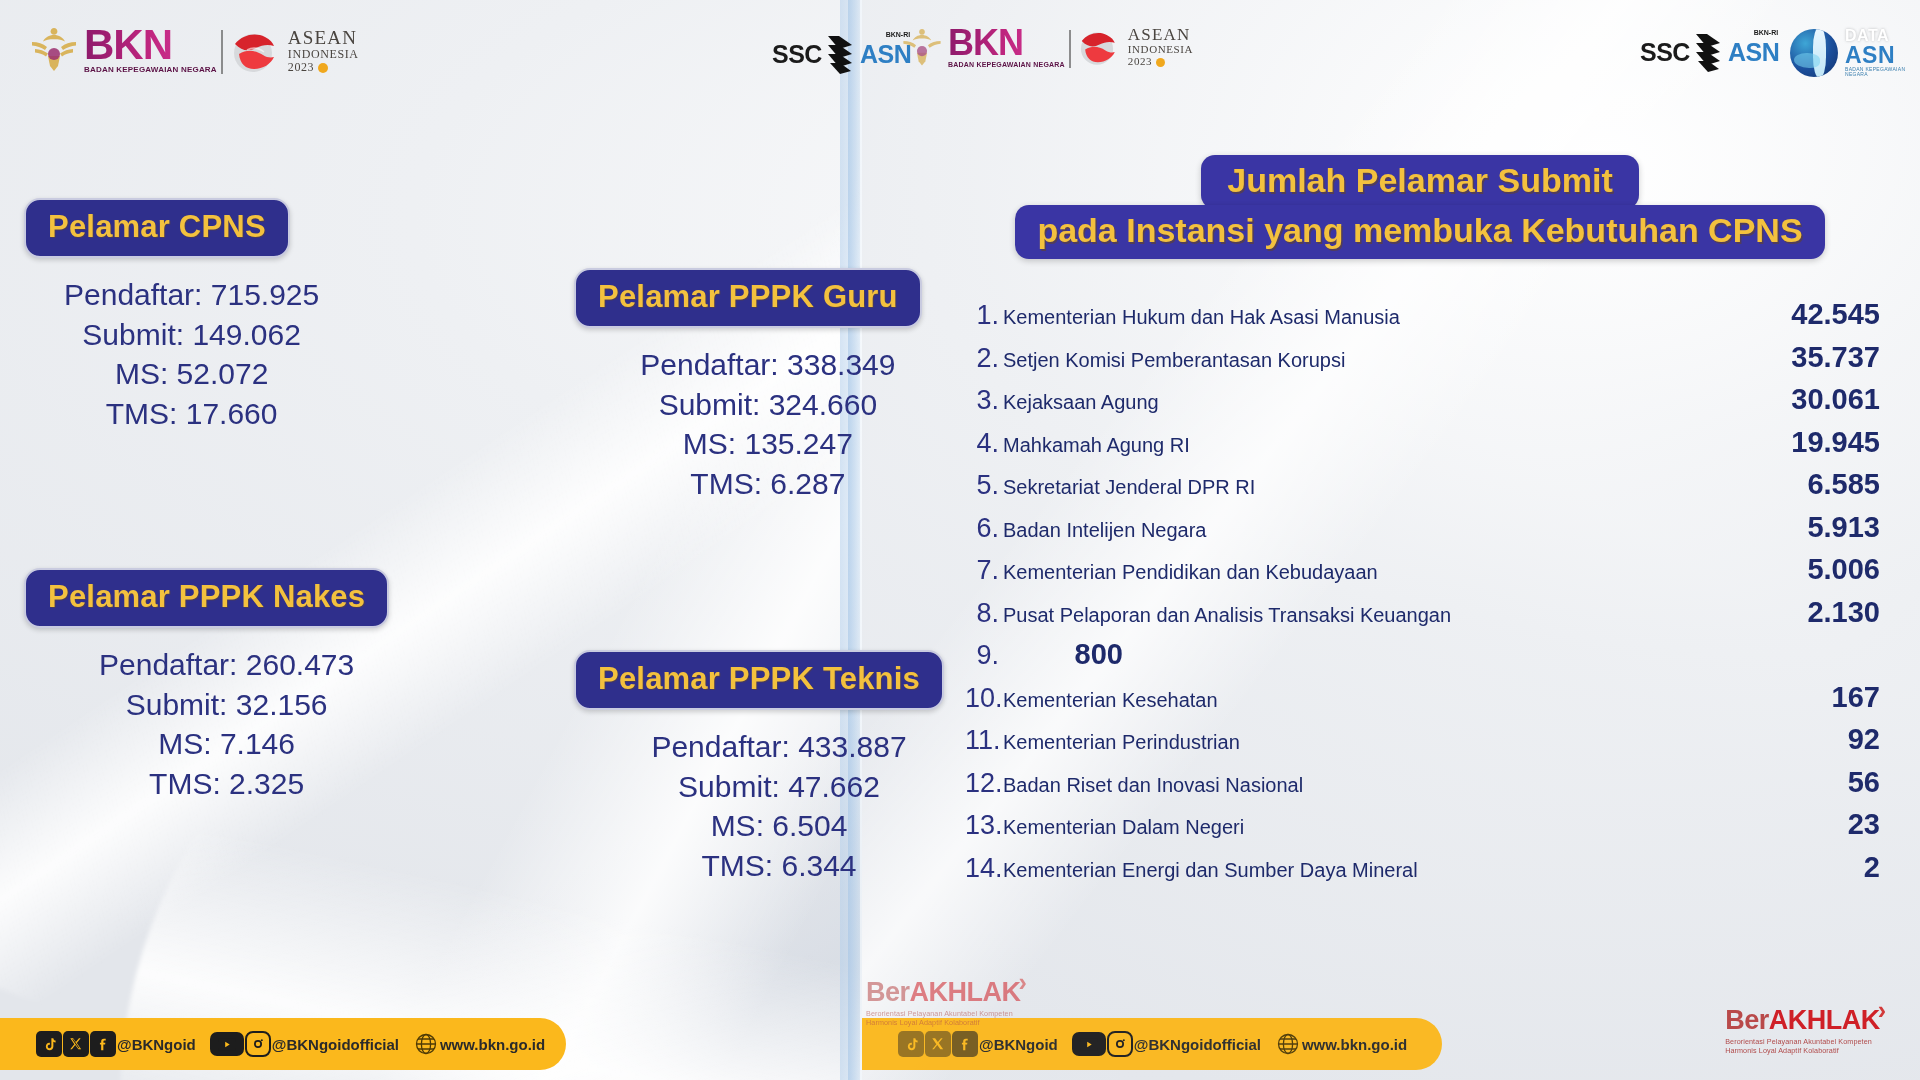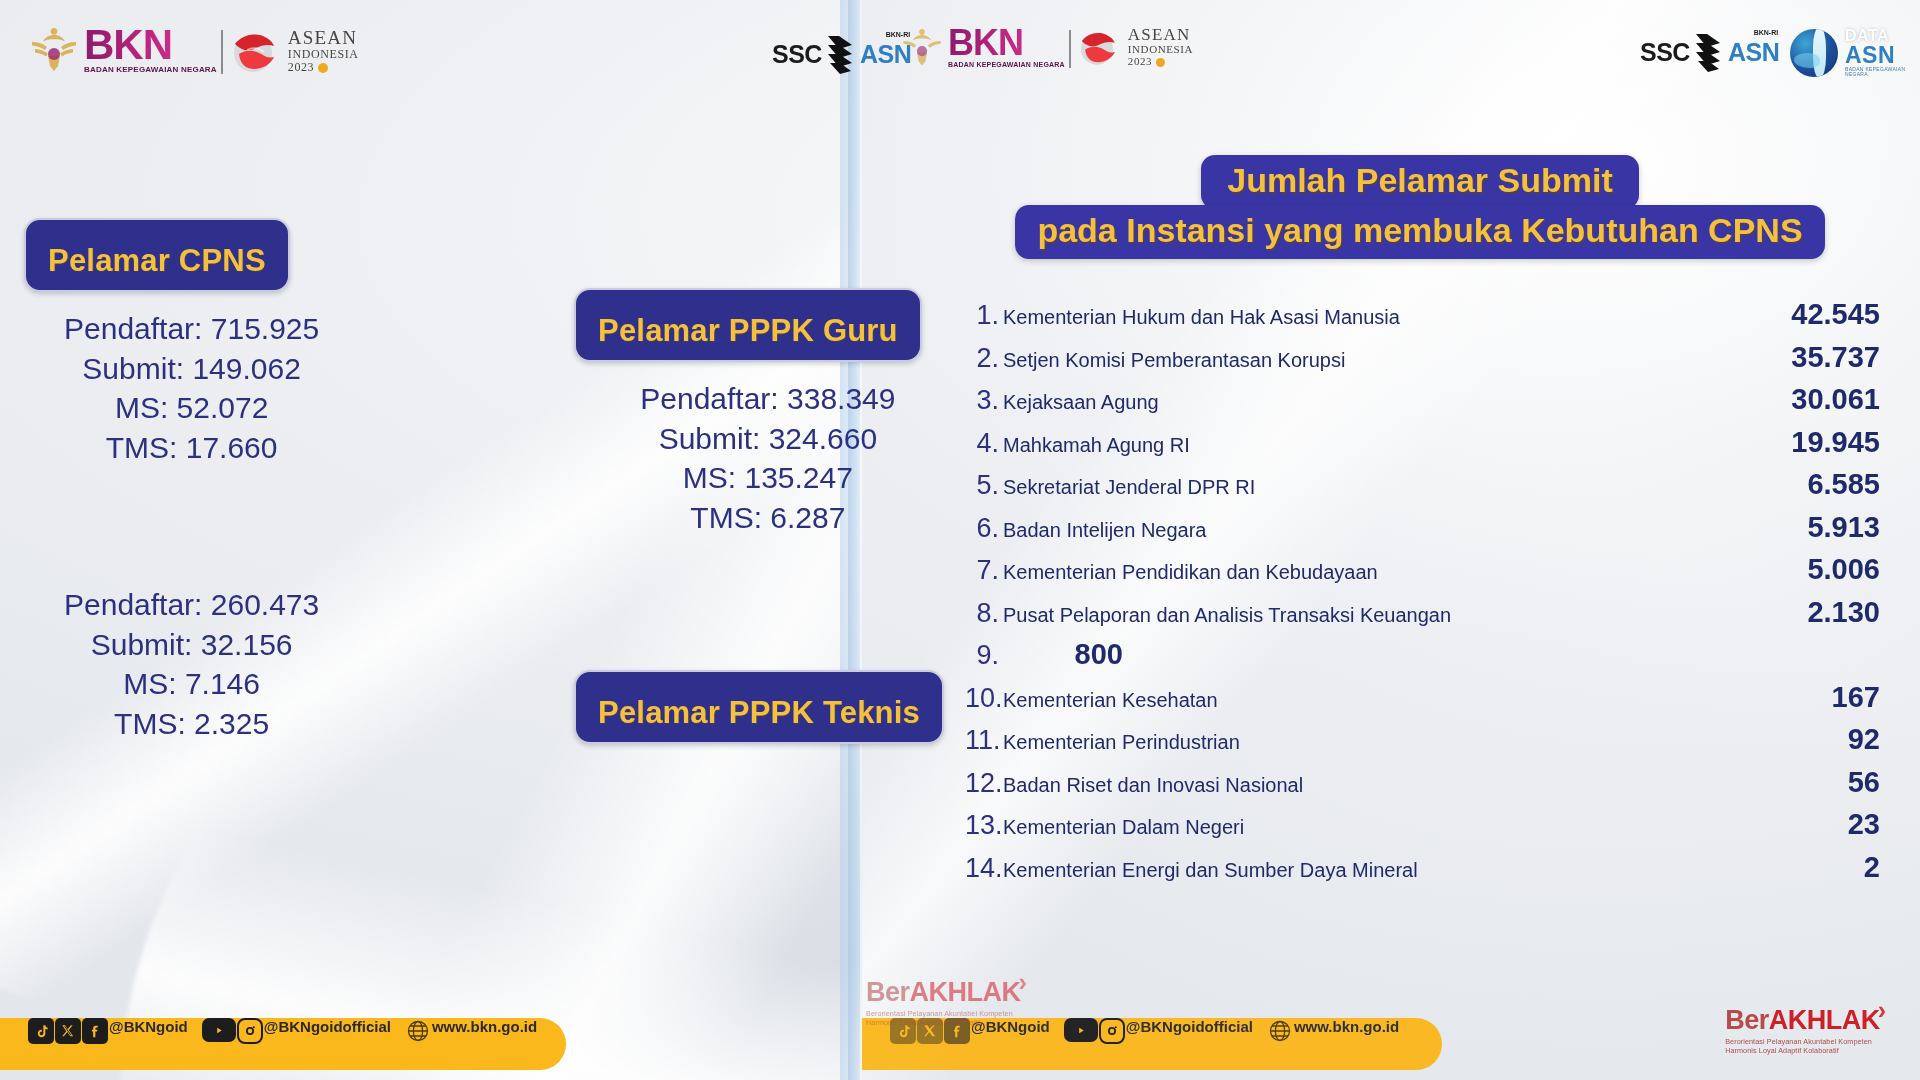--- a/index.html
+++ b/index.html
@@ -94,24 +94,23 @@
     background:rgba(120,210,240,.55); border-radius:50% 50% 40% 60%; }
   .dataasn .d-txt { line-height:1; }
   .dataasn .d1 { font-size:16px; font-weight:bold; color:#ffffff; letter-spacing:.5px;
                  text-shadow:0 0 3px rgba(0,0,0,.25); }
   .dataasn .d2 { font-size:23px; font-weight:bold; color:#2e7fc4; letter-spacing:.5px; }
   .dataasn .d3 { font-size:5px; color:#3b7fae; letter-spacing:.3px; }
 
   
   .stat { position:absolute; }
   .badge {
-    display:inline-block; border-radius:16px; padding:23px 22px 11px;
+    display:inline-block; border-radius:16px; padding:9px 22px 11px;
     background:#2f2f8c; border:2px solid #c9cbe0;
     box-shadow:0 2px 5px rgba(0,0,0,.18);
-    margin-top:20px;
   }
   .badge span {
     font-size:31px; font-weight:bold; color:#f3c13e; letter-spacing:.2px; white-space:nowrap;
     text-shadow:1px 1px 0 rgba(120,80,0,.35);
   }
   .rows { margin-top:17px; padding-left:40px; }
   .rows .r {
     font-size:30px; color:#2b3180; font-weight:500;
     line-height:1.32; white-space:nowrap;text-align:center;
   }
@@ -132,21 +131,21 @@
   .inst-list { position:absolute; left:965px; top:300px; width:915px; }
   .inst-row { display:flex; align-items:baseline; line-height:1.0; margin-bottom:13.5px; }
   .inst-num { width:38px; text-align:right; font-size:27px; color:#2b3180; flex:none; padding-right:4px; }
   .inst-name { font-size:20px; color:#1e2a6b; flex:1; white-space:nowrap; }
   .inst-val { font-size:29px; color:#1e2a6b; font-weight:bold; text-align:right; min-width:120px; flex:none; }
 
   
   .footbar {
     position:absolute; height:52px; background:#fbb81c;
     border-top-right-radius:26px; border-bottom-right-radius:26px;
-    display:flex; gap:1px; padding-left:28px;
+    display:flex; align-items:center; gap:1px; padding-left:36px;
   }
   .footbar.fb1 { left:0; bottom:10px; width:566px; }
   .footbar.fb2 { left:862px; bottom:10px; width:580px; opacity:.96; }
 
   .sicon { width:26px; height:26px; border-radius:5px; background:#1d1d1d;
            display:flex; align-items:center; justify-content:center; flex:none; }
   .sicon.ig { background:transparent; border:2.5px solid #1d1d1d; border-radius:8px; }
   .sicon.yt { width:34px; height:24px; border-radius:7px; }
   .sicon.globe-i { background:transparent; }
   .fb-text { font-size:15px; font-weight:bold; color:#2a2a2a; white-space:nowrap; }
@@ -313,20 +312,23 @@
     </div>
     <div class="rows">
       <div class="r">Pendaftar: 715.925</div>
       <div class="r">Submit: 149.062</div>
       <div class="r">MS: 52.072</div>
       <div class="r">TMS: 17.660</div>
     </div>
   </div>
 
   <div class="stat" style="left:24px; top:568px;">
+    <div class="badge">
+      <span>Pelamar PPPK Nakes</span>
+    </div>
     <div class="rows">
       <div class="r">Pendaftar: 260.473</div>
       <div class="r">Submit: 32.156</div>
       <div class="r">MS: 7.146</div>
       <div class="r">TMS: 2.325</div>
     </div>
   </div>
 
   <div class="stat" style="left:574px; top:268px;">
     <div class="badge">
@@ -336,20 +338,26 @@
       <div class="r">Pendaftar: 338.349</div>
       <div class="r">Submit: 324.660</div>
       <div class="r">MS: 135.247</div>
       <div class="r">TMS: 6.287</div>
     </div>
   </div>
 
   <div class="stat" style="left:574px; top:650px;">
     <div class="badge">
       <span>Pelamar PPPK Teknis</span>
+    </div>
+    <div class="rows">
+      <div class="r">Pendaftar: 433.887</div>
+      <div class="r">Submit: 47.662</div>
+      <div class="r">MS: 6.504</div>
+      <div class="r">TMS: 6.344</div>
     </div>
   </div>
 
   <div class="right-title">
     <div class="rt-line l1">
       <span>Jumlah Pelamar Submit</span>
     </div>
     <div class="rt-line l2">
       <span>pada Instansi yang membuka Kebutuhan CPNS</span>
     </div>

